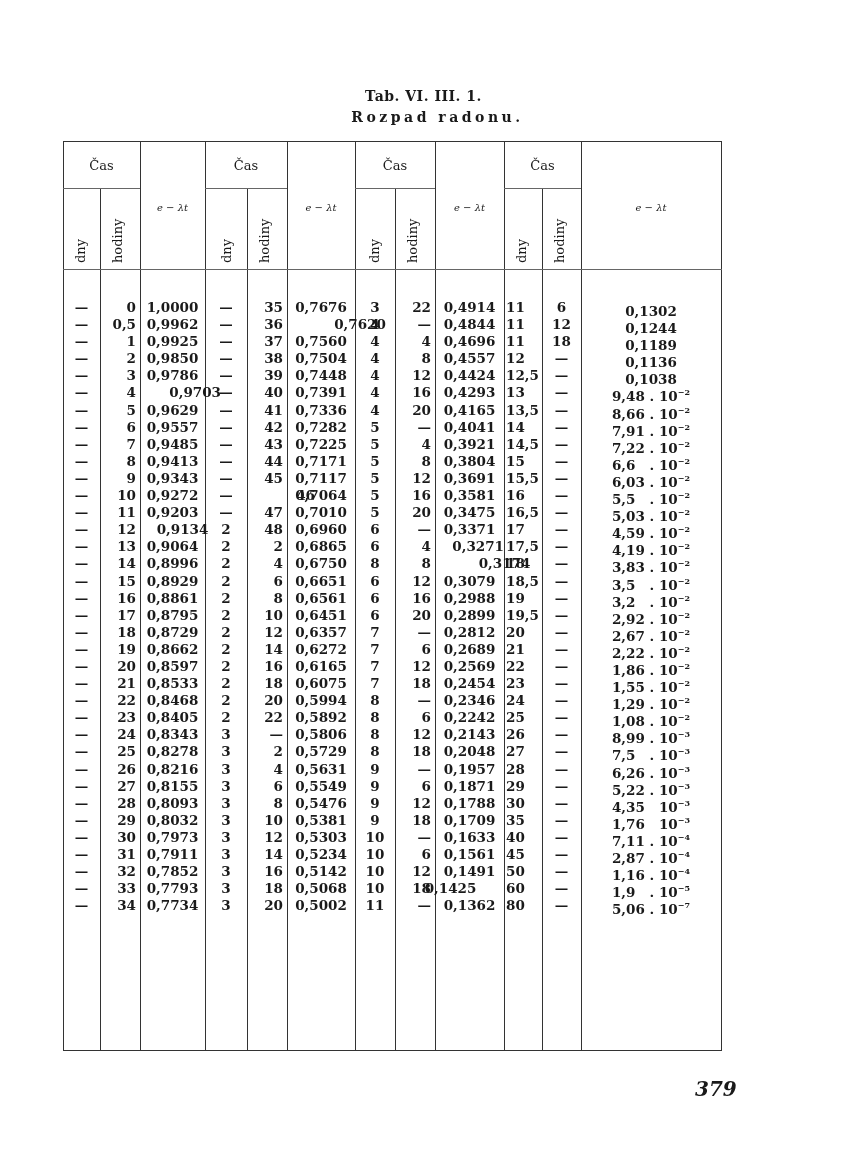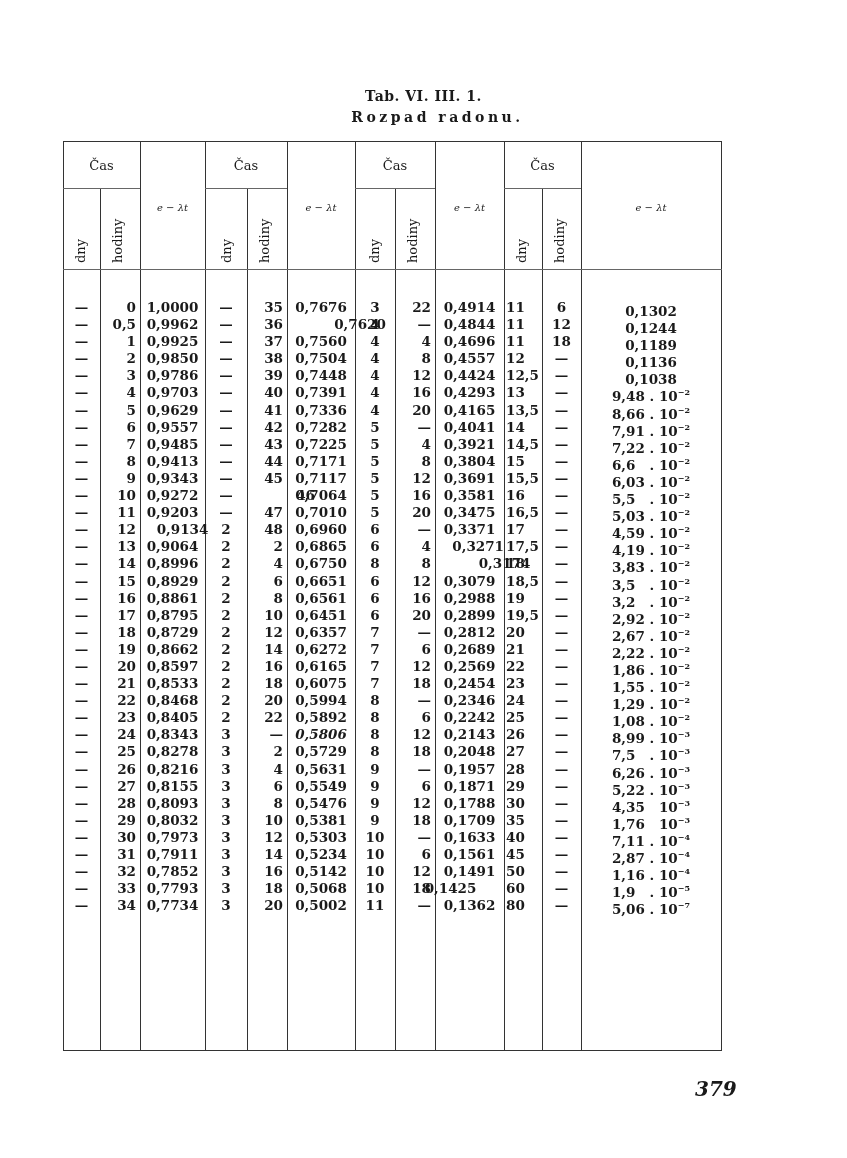--- a/index.html
+++ b/index.html
@@ -136,21 +136,21 @@
         <span class="c ctr" style="left: 292px; width: 40px;"><span>4</span></span>
         <span class="c rgt" style="left: 332px; width: 36px;"><span>12</span></span>
         <span class="c ctr" style="left: 372px; width: 69px;"><span>0,4424</span></span>
         <span class="c lft" style="left: 443px; width: 36px;"><span>12,5</span></span>
         <span class="c ctr" style="left: 479px; width: 39px;"><span>—</span></span>
         <span class="c ctr" style="left: 518px; width: 140px; white-space: pre;"><span style="white-space: pre;">0,1038</span><sup></sup></span>
       </div>
       <div class="row">
         <span class="c ctr" style="left: 0px; width: 37px;"><span>—</span></span>
         <span class="c rgt" style="left: 37px; width: 36px;"><span>4</span></span>
-        <span class="c ctr" style="left: 77px; width: 65px;"><span>0,9703</span></span>
+        <span class="c ctr" style="left: 93px; width: 65px; text-align: right;"><span>0,9703</span></span>
         <span class="c ctr" style="left: 142px; width: 42px;"><span>—</span></span>
         <span class="c rgt" style="left: 184px; width: 36px;"><span>40</span></span>
         <span class="c ctr" style="left: 224px; width: 68px;"><span>0,7391</span></span>
         <span class="c ctr" style="left: 292px; width: 40px;"><span>4</span></span>
         <span class="c rgt" style="left: 332px; width: 36px;"><span>16</span></span>
         <span class="c ctr" style="left: 372px; width: 69px;"><span>0,4293</span></span>
         <span class="c lft" style="left: 443px; width: 36px;"><span>13</span></span>
         <span class="c ctr" style="left: 479px; width: 39px;"><span>—</span></span>
         <span class="c ctr" style="left: 518px; width: 140px; white-space: pre;"><span style="white-space: pre;">9,48 . 10</span><sup>−2</sup></span>
       </div>
@@ -419,21 +419,21 @@
         <span class="c lft" style="left: 443px; width: 36px;"><span>25</span></span>
         <span class="c ctr" style="left: 479px; width: 39px;"><span>—</span></span>
         <span class="c ctr" style="left: 518px; width: 140px; white-space: pre;"><span style="white-space: pre;">1,08 . 10</span><sup>−2</sup></span>
       </div>
       <div class="row">
         <span class="c ctr" style="left: 0px; width: 37px;"><span>—</span></span>
         <span class="c rgt" style="left: 37px; width: 36px;"><span>24</span></span>
         <span class="c ctr" style="left: 77px; width: 65px;"><span>0,8343</span></span>
         <span class="c ctr" style="left: 142px; width: 42px;"><span>3</span></span>
         <span class="c rgt" style="left: 184px; width: 36px;"><span>—</span></span>
-        <span class="c ctr" style="left: 224px; width: 68px; font-style: italic;"><span>0,5806</span></span>
+        <span class="c ctr" style="left: 224px; width: 68px;"><span>0,5806</span></span>
         <span class="c ctr" style="left: 292px; width: 40px;"><span>8</span></span>
         <span class="c rgt" style="left: 332px; width: 36px;"><span>12</span></span>
         <span class="c ctr" style="left: 372px; width: 69px;"><span>0,2143</span></span>
         <span class="c lft" style="left: 443px; width: 36px;"><span>26</span></span>
         <span class="c ctr" style="left: 479px; width: 39px;"><span>—</span></span>
         <span class="c ctr" style="left: 518px; width: 140px; white-space: pre;"><span style="white-space: pre;">8,99 . 10</span><sup>−3</sup></span>
       </div>
       <div class="row">
         <span class="c ctr" style="left: 0px; width: 37px;"><span>—</span></span>
         <span class="c rgt" style="left: 37px; width: 36px;"><span>25</span></span>

